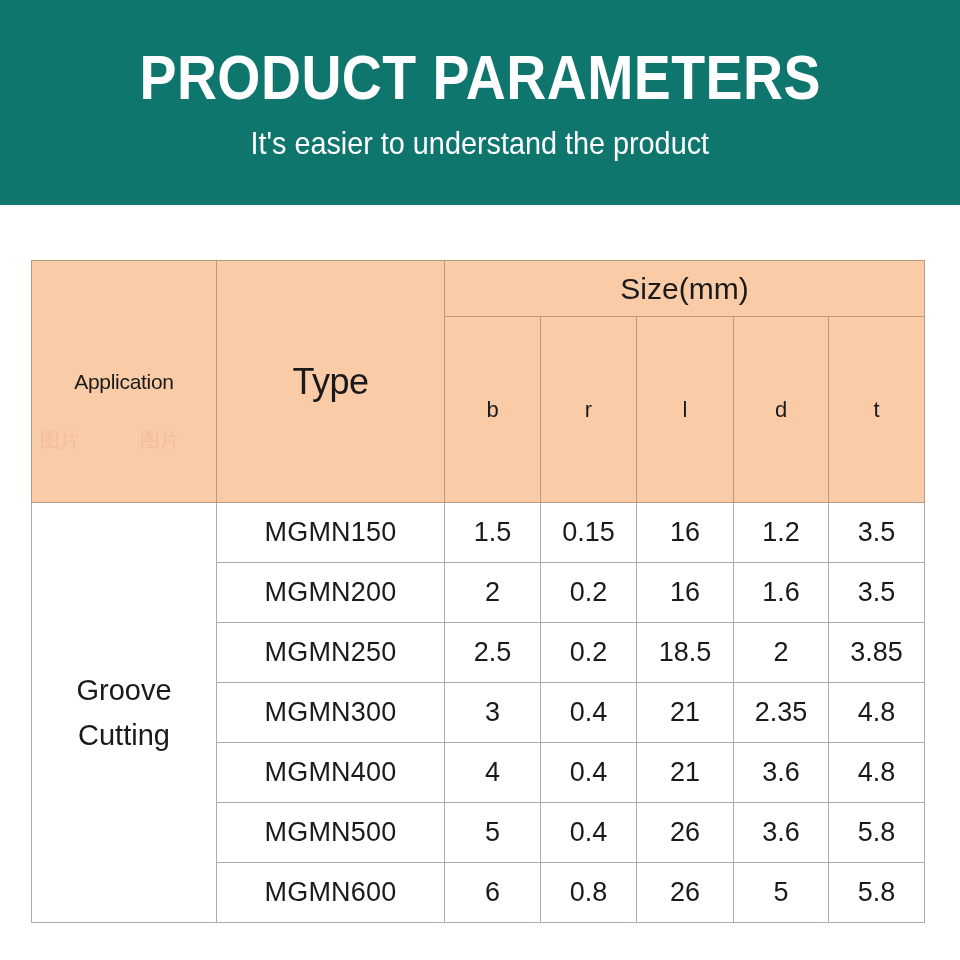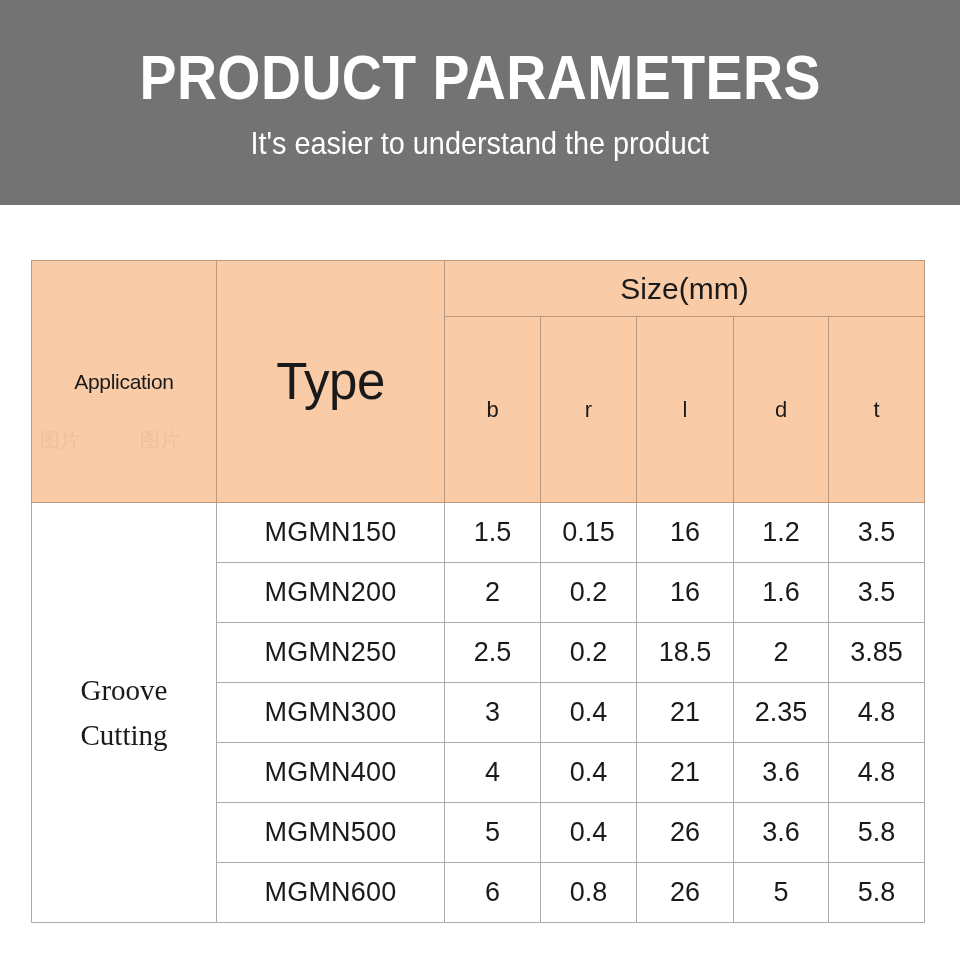--- a/index.html
+++ b/index.html
@@ -11,21 +11,21 @@
     height: 960px;
     background: #ffffff;
     font-family: "Liberation Sans", sans-serif;
     overflow: hidden;
   }
 
   
   .banner {
     width: 960px;
     height: 205px;
-    background: #737373;
+    background: #0f766e;
     box-sizing: border-box;
     display: flex;
     flex-direction: column;
     align-items: center;
     justify-content: center;
   }
   .banner-title {
     color: #ffffff;
     font-family: "Liberation Sans", sans-serif;
     font-weight: bold;
@@ -77,21 +77,21 @@
     border-color: #b99a80 !important;
     position: relative;
   }
   .hdr-application {
     font-size: 21px;
     font-weight: bold;
     letter-spacing: -0.3px;
     margin-left: 28px;
   }
   .hdr-type {
-    font-size: 51px;
+    font-size: 36px;
     letter-spacing: -0.5px;
   }
   .hdr-size {
     font-size: 30px;
     height: 55px;
   }
   .hdr-sub {
     font-size: 22px;
     height: 185px;
   }
@@ -114,21 +114,20 @@
     white-space: nowrap;
   }
   .wm-a { left: 8px;  bottom: 48px; }
   .wm-b { left: 108px; bottom: 48px; }
 
   
   .cell-app {
     font-size: 29px;
     line-height: 1.55;
     color: #1a1a1a;
-    font-family: Liberation Serif, serif;
   }
   .cell-type {
     font-size: 27px;
     letter-spacing: 0.2px;
     margin-left: 20px;
   }
   .cell-num {
     font-size: 27px;
     margin-top: 16px;
   }

